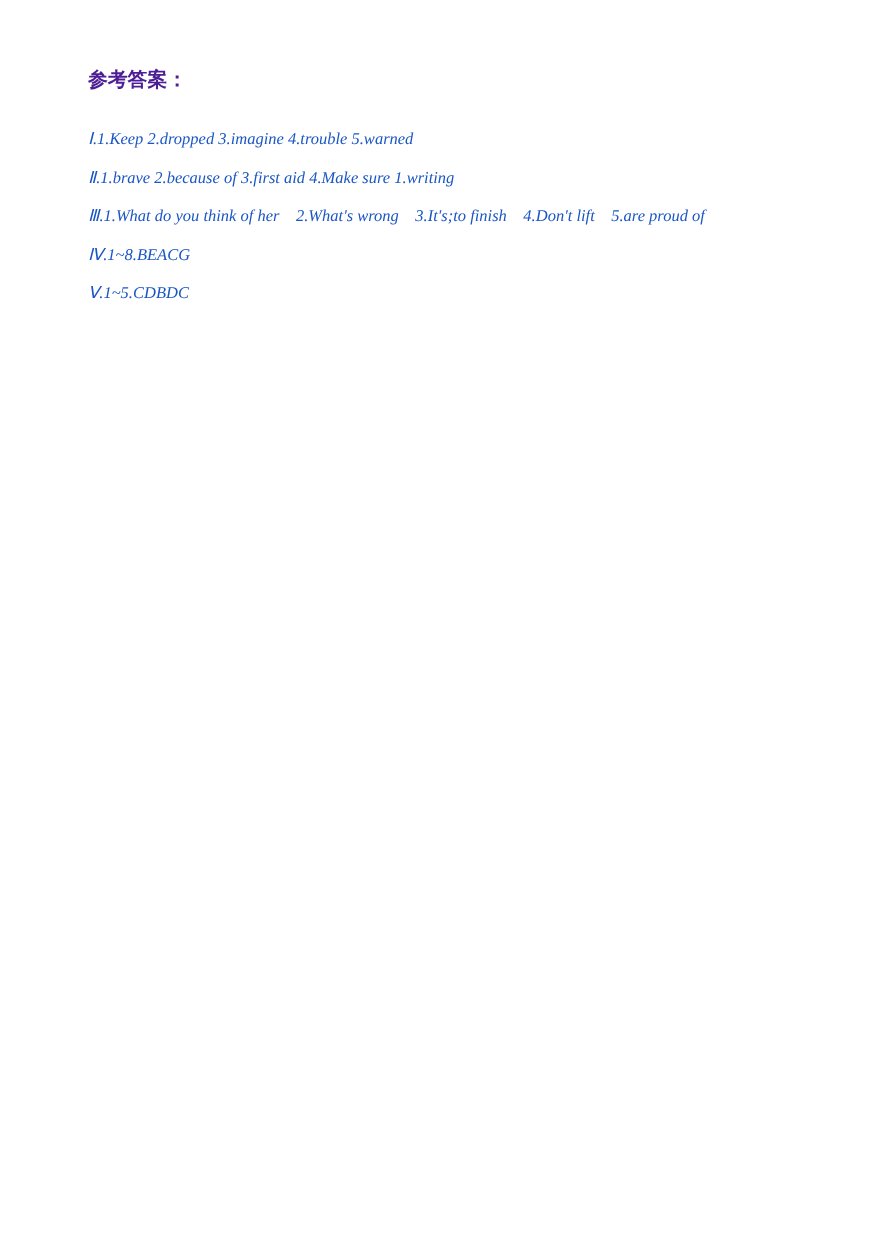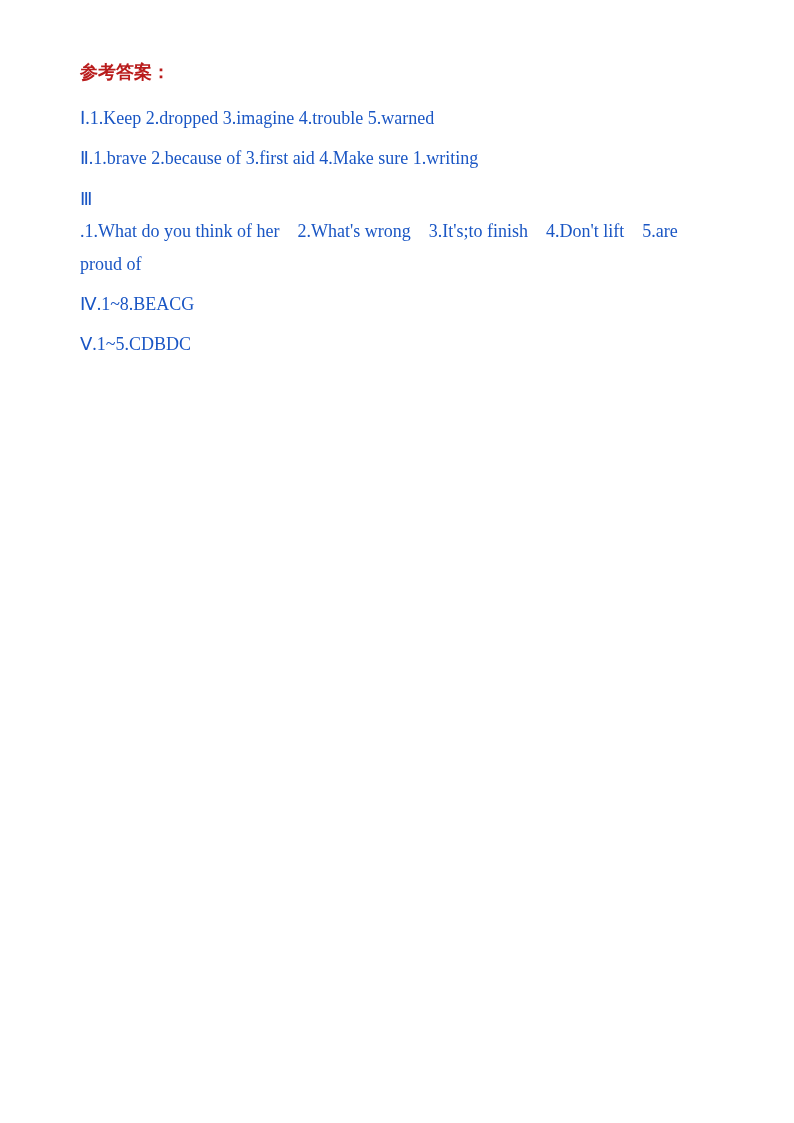--- a/index.html
+++ b/index.html
@@ -17,30 +17,31 @@
     }
     .page {
       width: 794px;
       min-height: 1123px;
       padding: 60px 80px;
       background: #fff;
     }
     .section-title {
       font-size: 18px;
       font-weight: bold;
-      color: #b91c1c;
-      margin-bottom: 18px;
+      color: #4c1d95;
+      margin-bottom: 30px;
       font-family: "SimSun", "宋体", serif;
     }
     .answer-block {
       margin-bottom: 8px;
       line-height: 1.8;
       color: #1a56c4;
-      font-size: 18px;
+      font-size: 15px;
       font-family: "Times New Roman", "SimSun", serif;
+      font-style: italic;
     }
     .roman {
       font-family: "Times New Roman", serif;
     }
     .line-iii {
       display: flex;
       flex-wrap: wrap;
       align-items: baseline;
     }
   </style>

